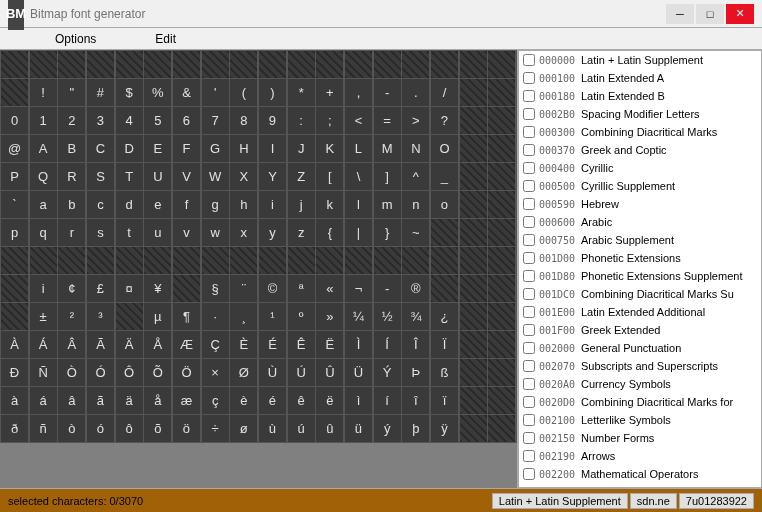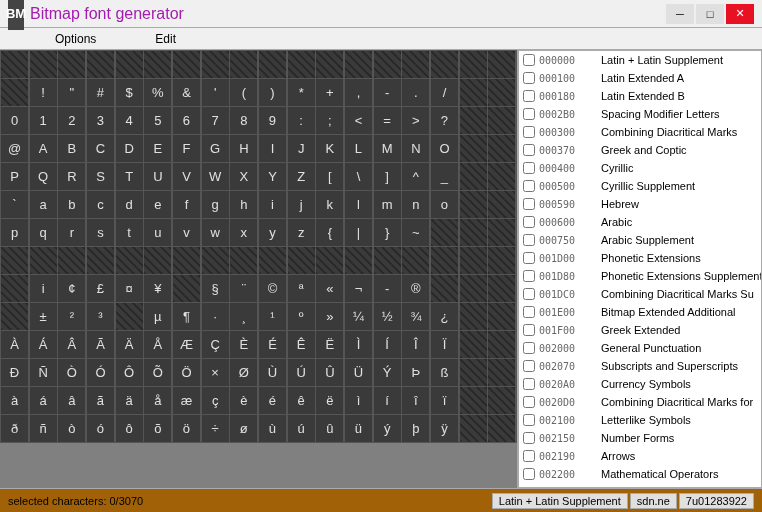--- a/index.html
+++ b/index.html
@@ -32,22 +32,22 @@
       height: 32px;
       background: #444;
       display: flex;
       align-items: center;
       justify-content: center;
       font-size: 13px;
       color: white;
       font-weight: bold;
     }
     .title-bar-title {
-      font-size: 16px;
-      color: #a21caf;
+      font-size: 12px;
+      color: #737373;
     }
     .title-bar-controls {
       display: flex;
       gap: 2px;
     }
     .title-btn {
       width: 28px;
       height: 20px;
       border: none;
       cursor: pointer;
@@ -148,21 +148,21 @@
       height: 18px;
     }
     .charset-item input[type="checkbox"] {
       width: 12px;
       height: 12px;
       margin-right: 4px;
       flex-shrink: 0;
     }
     .charset-code {
       color: #666;
-      margin-right: 20px;
+      margin-right: 0;
       font-family: monospace;
       font-size: 10px;
       min-width: 42px;
     }
     .charset-name {
       font-size: 11px;
     }
 
     
     .status-bar {
@@ -536,21 +536,21 @@
           <span class="charset-name">Phonetic Extensions Supplement</span>
         </div>
         <div class="charset-item">
           <input type="checkbox" style="">
           <span class="charset-code">001DC0</span>
           <span class="charset-name">Combining Diacritical Marks Su</span>
         </div>
         <div class="charset-item">
           <input type="checkbox" style="">
           <span class="charset-code">001E00</span>
-          <span class="charset-name">Bitmap Extended Additional</span>
+          <span class="charset-name">Latin Extended Additional</span>
         </div>
         <div class="charset-item">
           <input type="checkbox" style="">
           <span class="charset-code">001F00</span>
           <span class="charset-name">Greek Extended</span>
         </div>
         <div class="charset-item">
           <input type="checkbox" style="">
           <span class="charset-code">002000</span>
           <span class="charset-name">General Punctuation</span>

